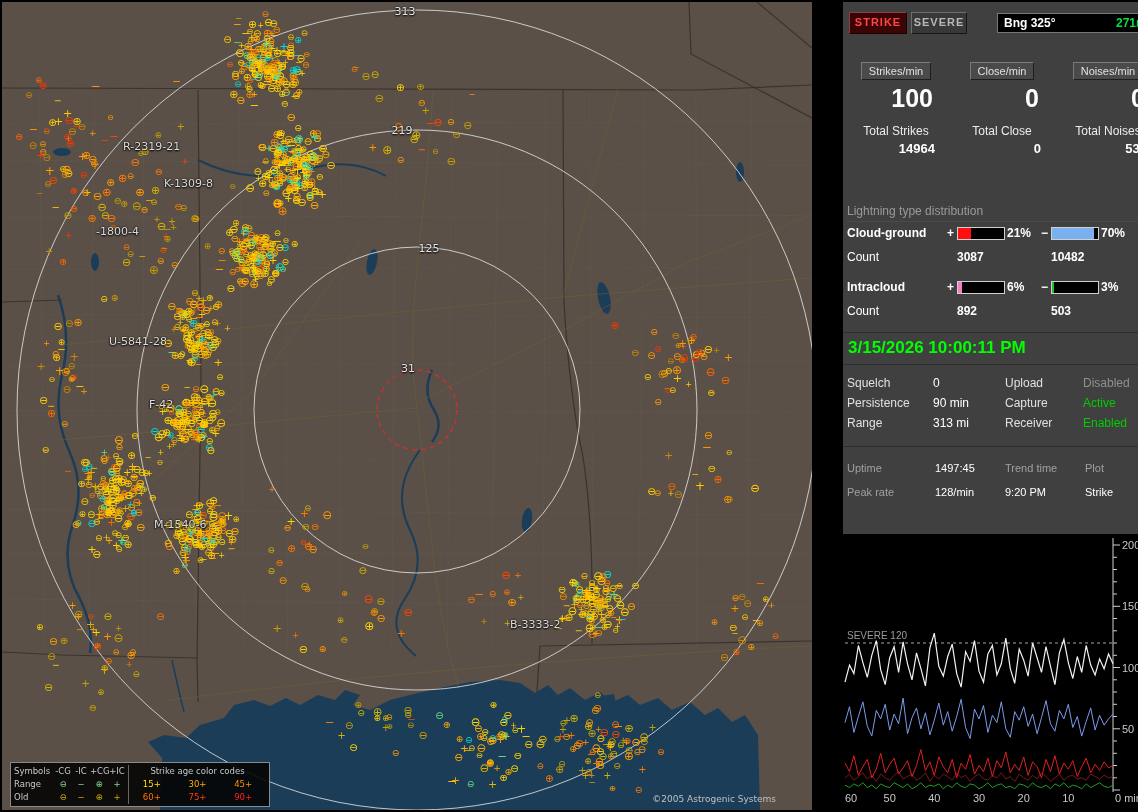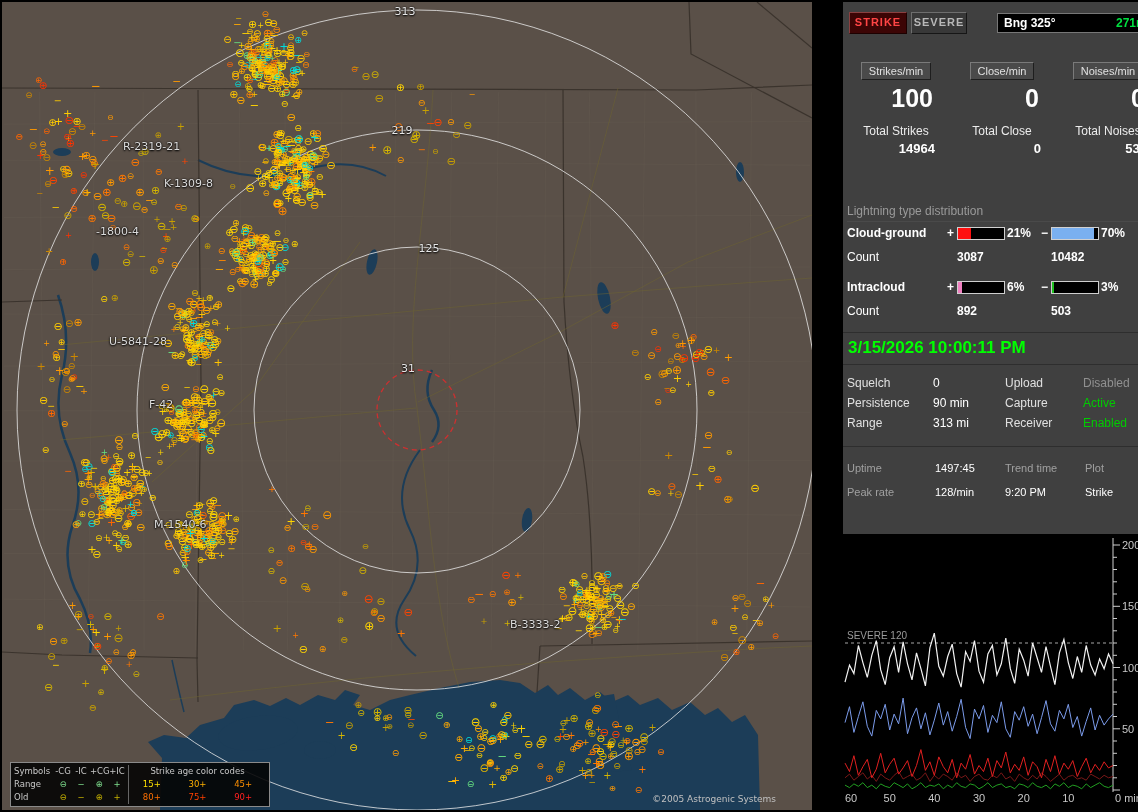--- a/index.html
+++ b/index.html
@@ -1731,21 +1731,21 @@
             <span style="color:#ff9000">45+</span>
           </span>
         </div>
         <div class="lg-row">
           <span class="lg-corner">Old</span>
           <span class="lg-sh" style="color:#c8b400">⊖</span>
           <span class="lg-sh" style="color:#c8b400">−</span>
           <span class="lg-sh" style="color:#c8b400">⊕</span>
           <span class="lg-sh" style="color:#c8b400">+</span>
           <span class="lg-ages">
-            <span style="color:#ff7000">80+</span>
+            <span style="color:#ff7000">60+</span>
             <span style="color:#ff4000">75+</span>
             <span style="color:#ff2020">90+</span>
           </span>
         </div>
       </div>
     <div class="copyright">©2005 Astrogenic Systems</div>
   </div>
 
   <div class="panel">
 

